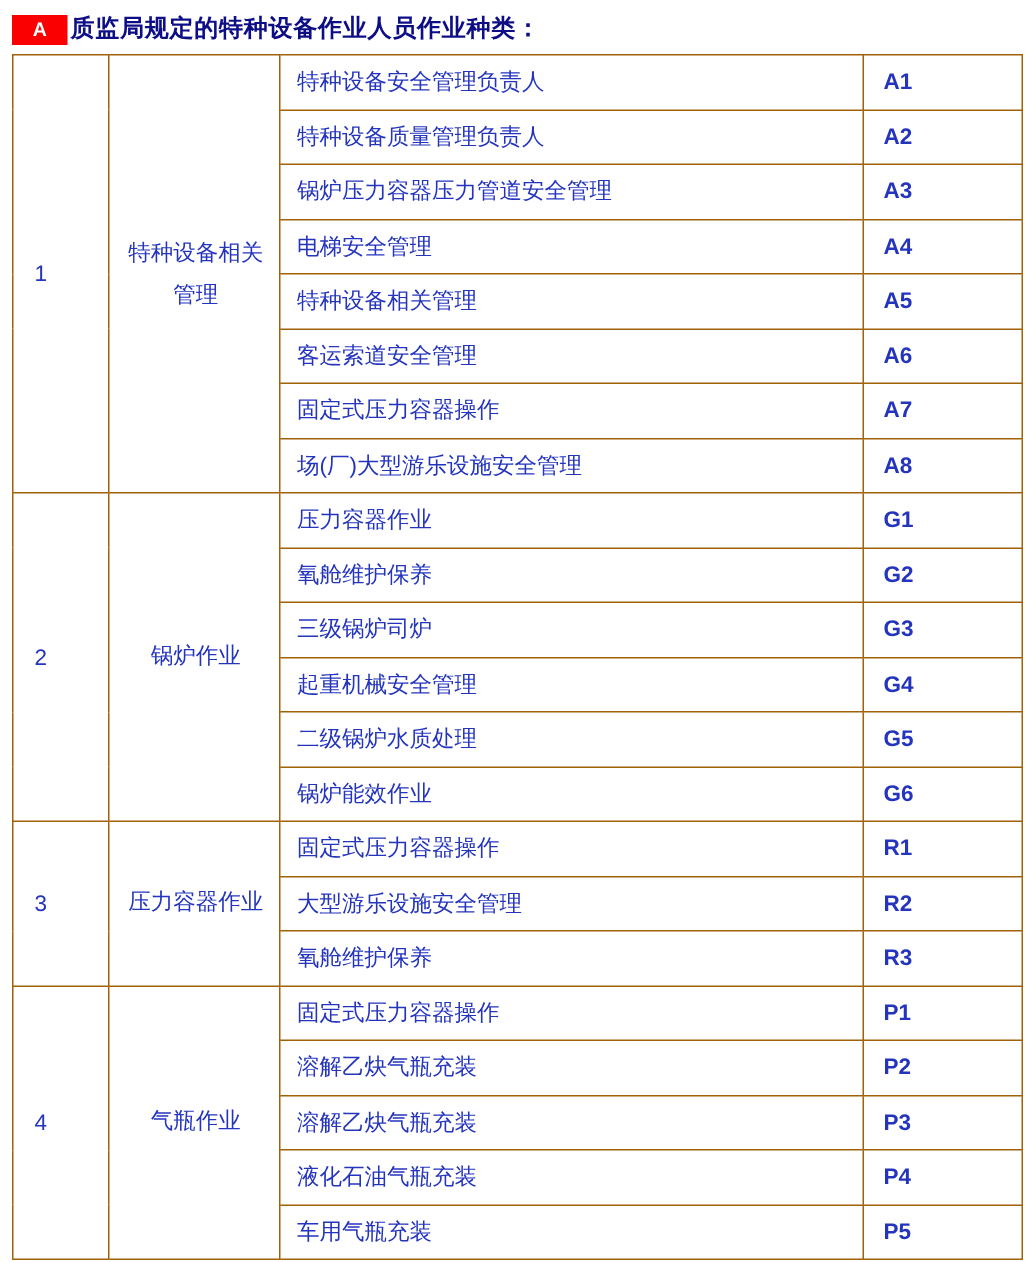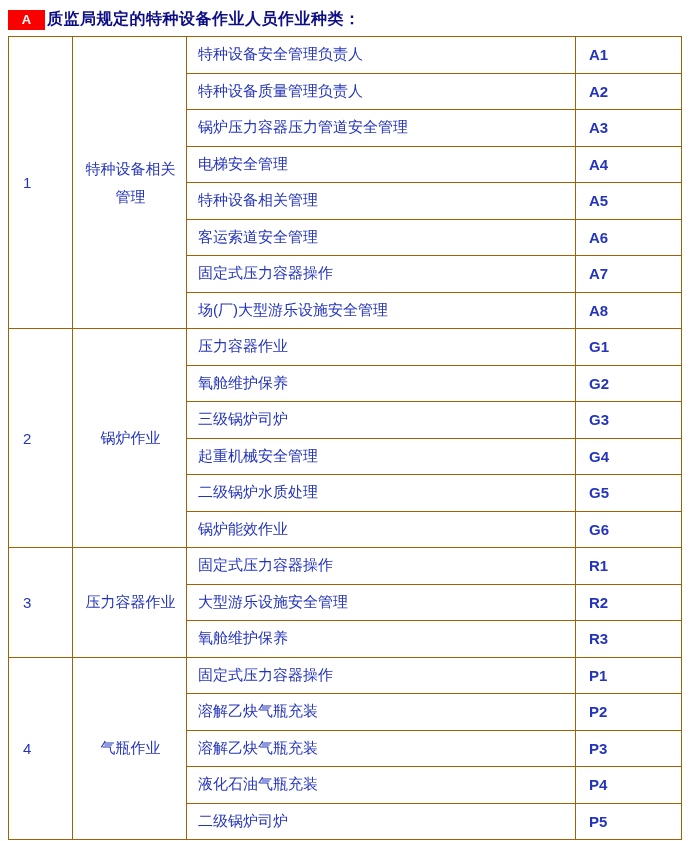--- a/index.html
+++ b/index.html
@@ -166,19 +166,19 @@
         </tr>
         <tr>
           <td class="col-job">溶解乙炔气瓶充装</td>
           <td class="col-code">P3</td>
         </tr>
         <tr>
           <td class="col-job">液化石油气瓶充装</td>
           <td class="col-code">P4</td>
         </tr>
         <tr>
-          <td class="col-job">二级锅炉司炉</td>
+          <td class="col-job">车用气瓶充装</td>
           <td class="col-code">P5</td>
         </tr>
       </tbody>
   </table>
 
 </div>
 
 </body></html>

